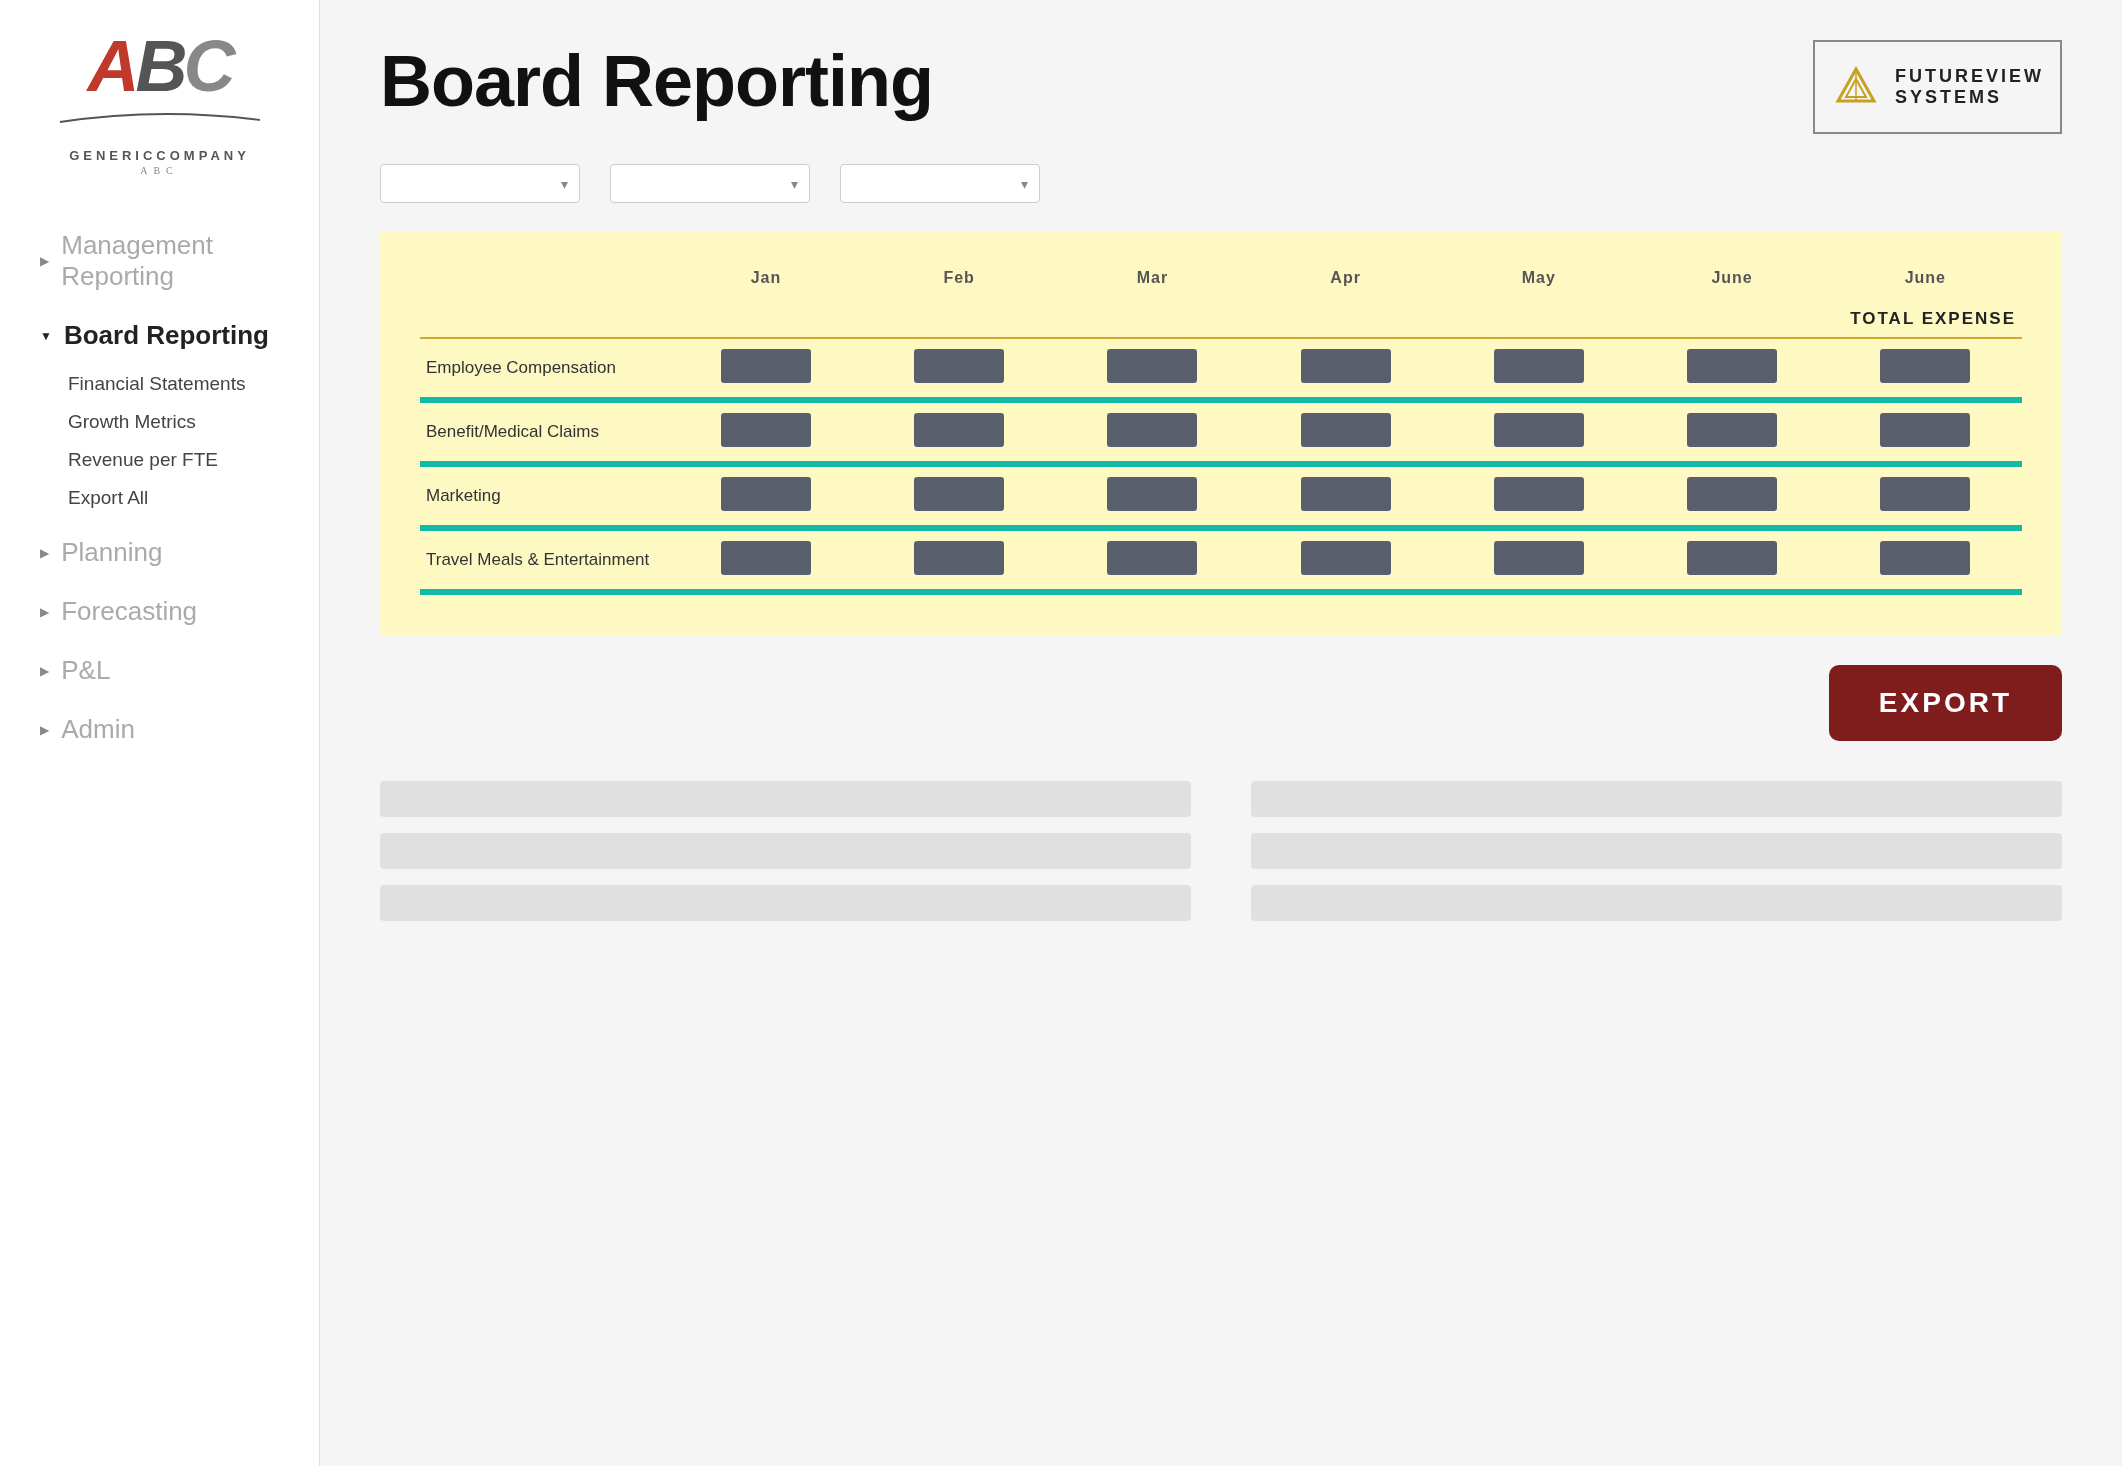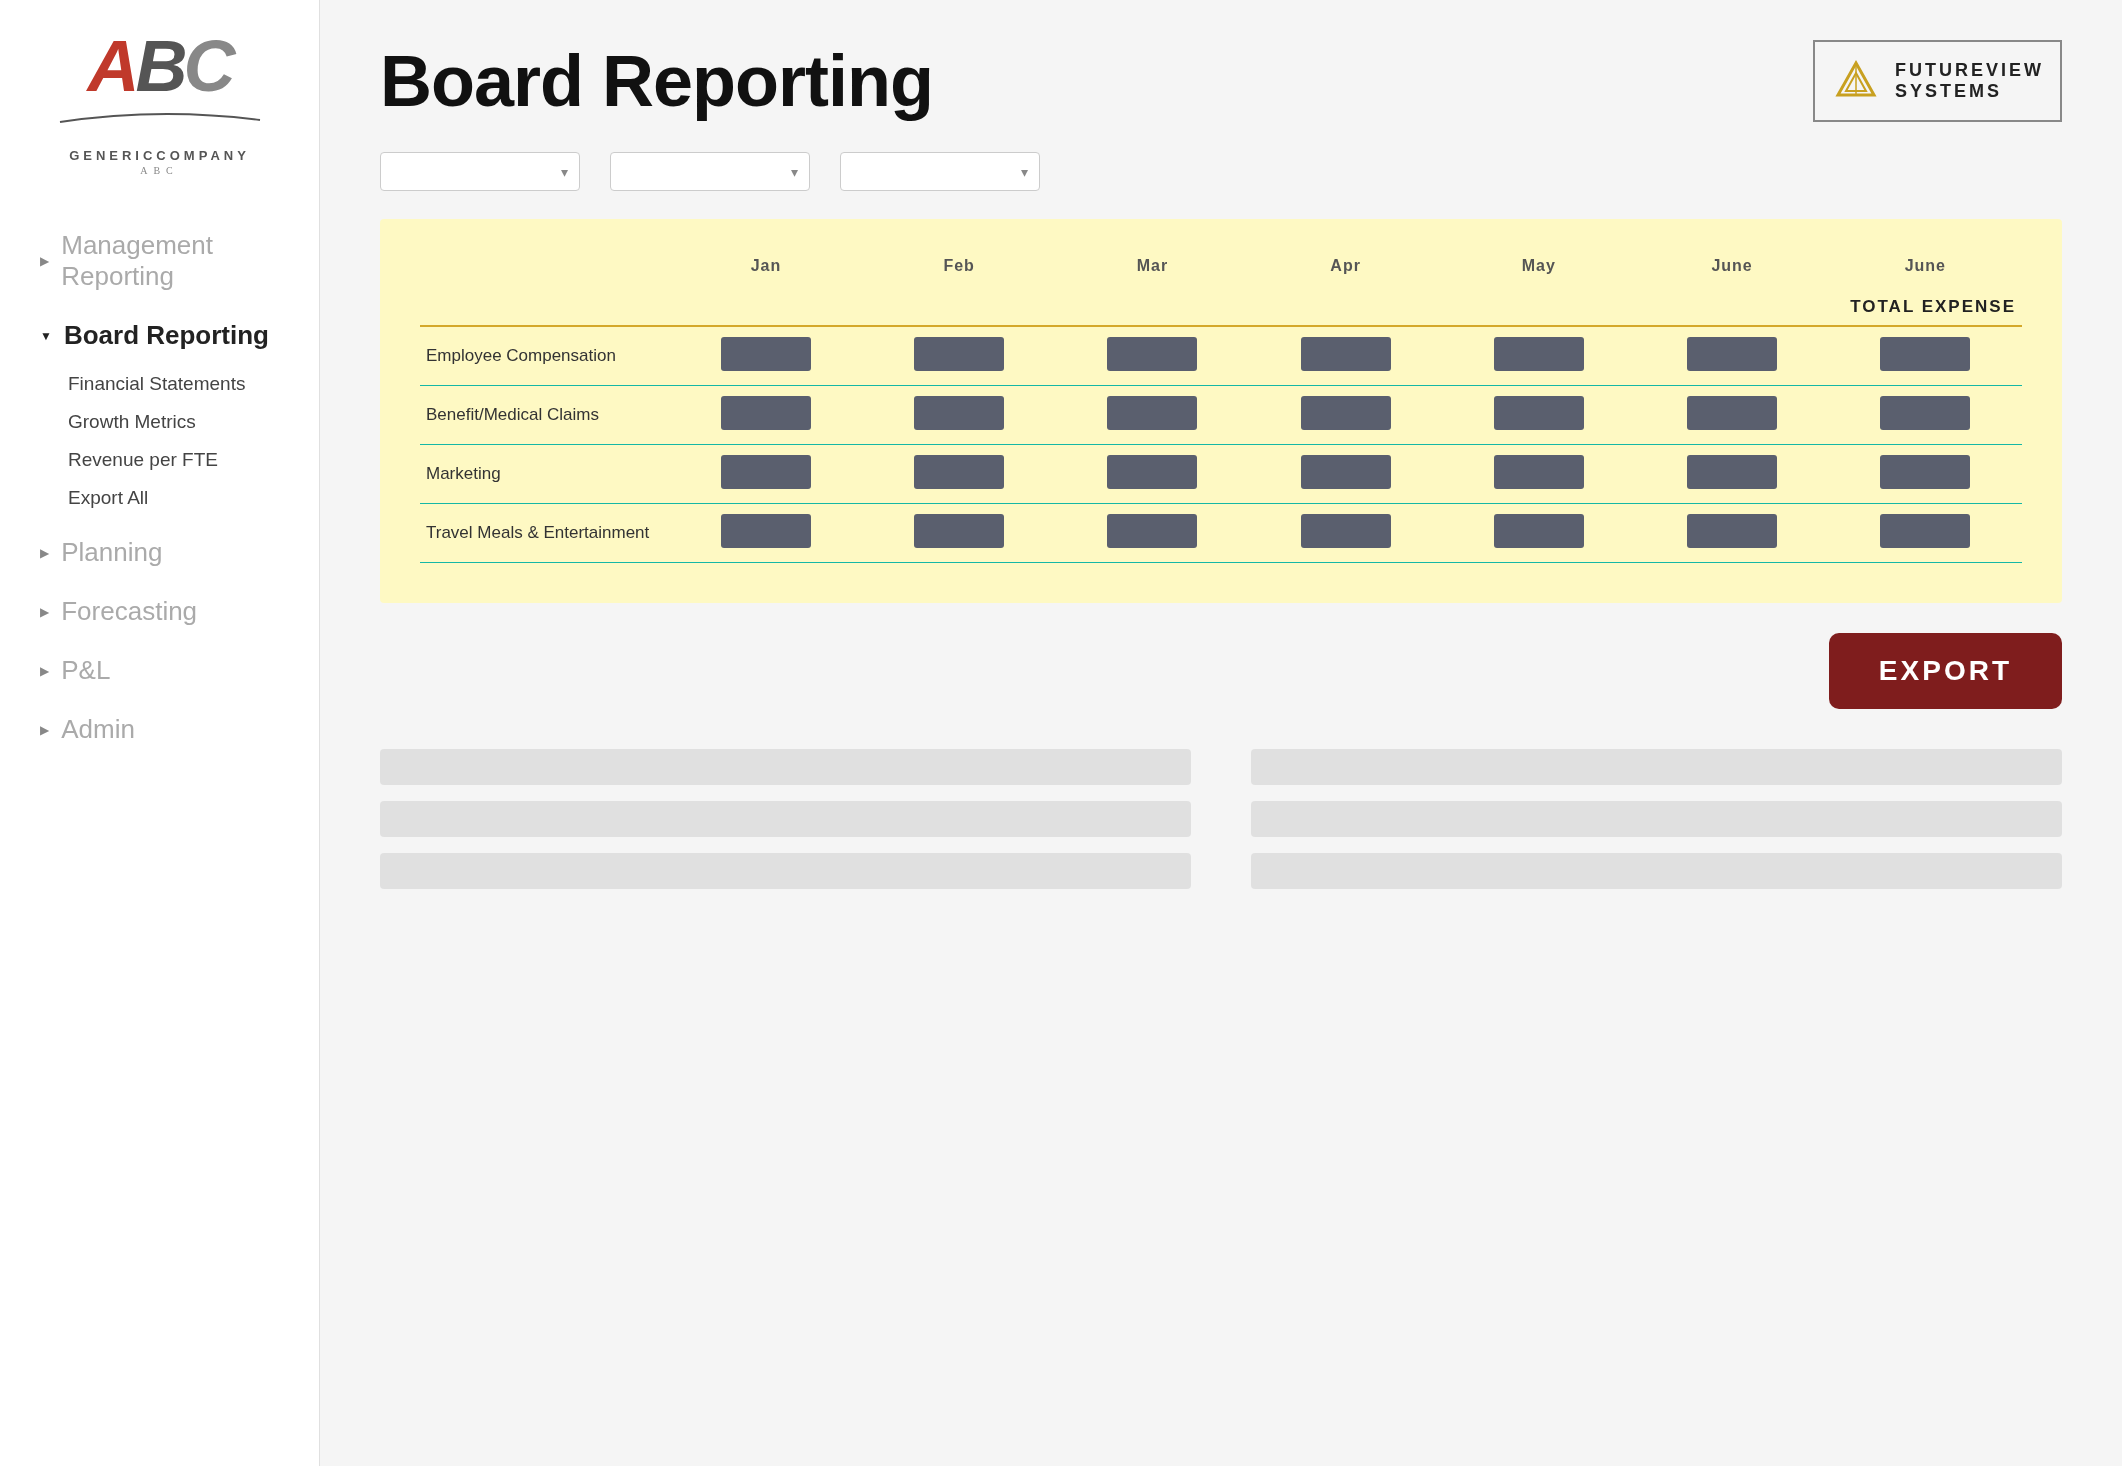--- a/index.html
+++ b/index.html
@@ -128,21 +128,21 @@
       font-size: 72px;
       font-weight: 900;
       color: #111;
       letter-spacing: -1px;
     }
 
     #brand-logo {
       display: flex;
       align-items: center;
       border: 2px solid #888;
-      padding: 14px 16px;
+      padding: 20px 16px;
       gap: 14px;
     }
 
     .brand-icon {
       width: 50px;
       height: 50px;
       display: flex;
       align-items: center;
       justify-content: center;
     }
@@ -264,21 +264,21 @@
 
     .data-bar {
       display: inline-block;
       background: #5a5f6e;
       border-radius: 3px;
       height: 34px;
       width: 90px;
     }
 
     .row-separator {
-      border-bottom: 1px solid #14b8a6;
+      border-bottom: 6px solid #14b8a6;
     }
 
     
     #export-area {
       display: flex;
       justify-content: flex-end;
       margin-bottom: 30px;
     }
 
     #export-button {

